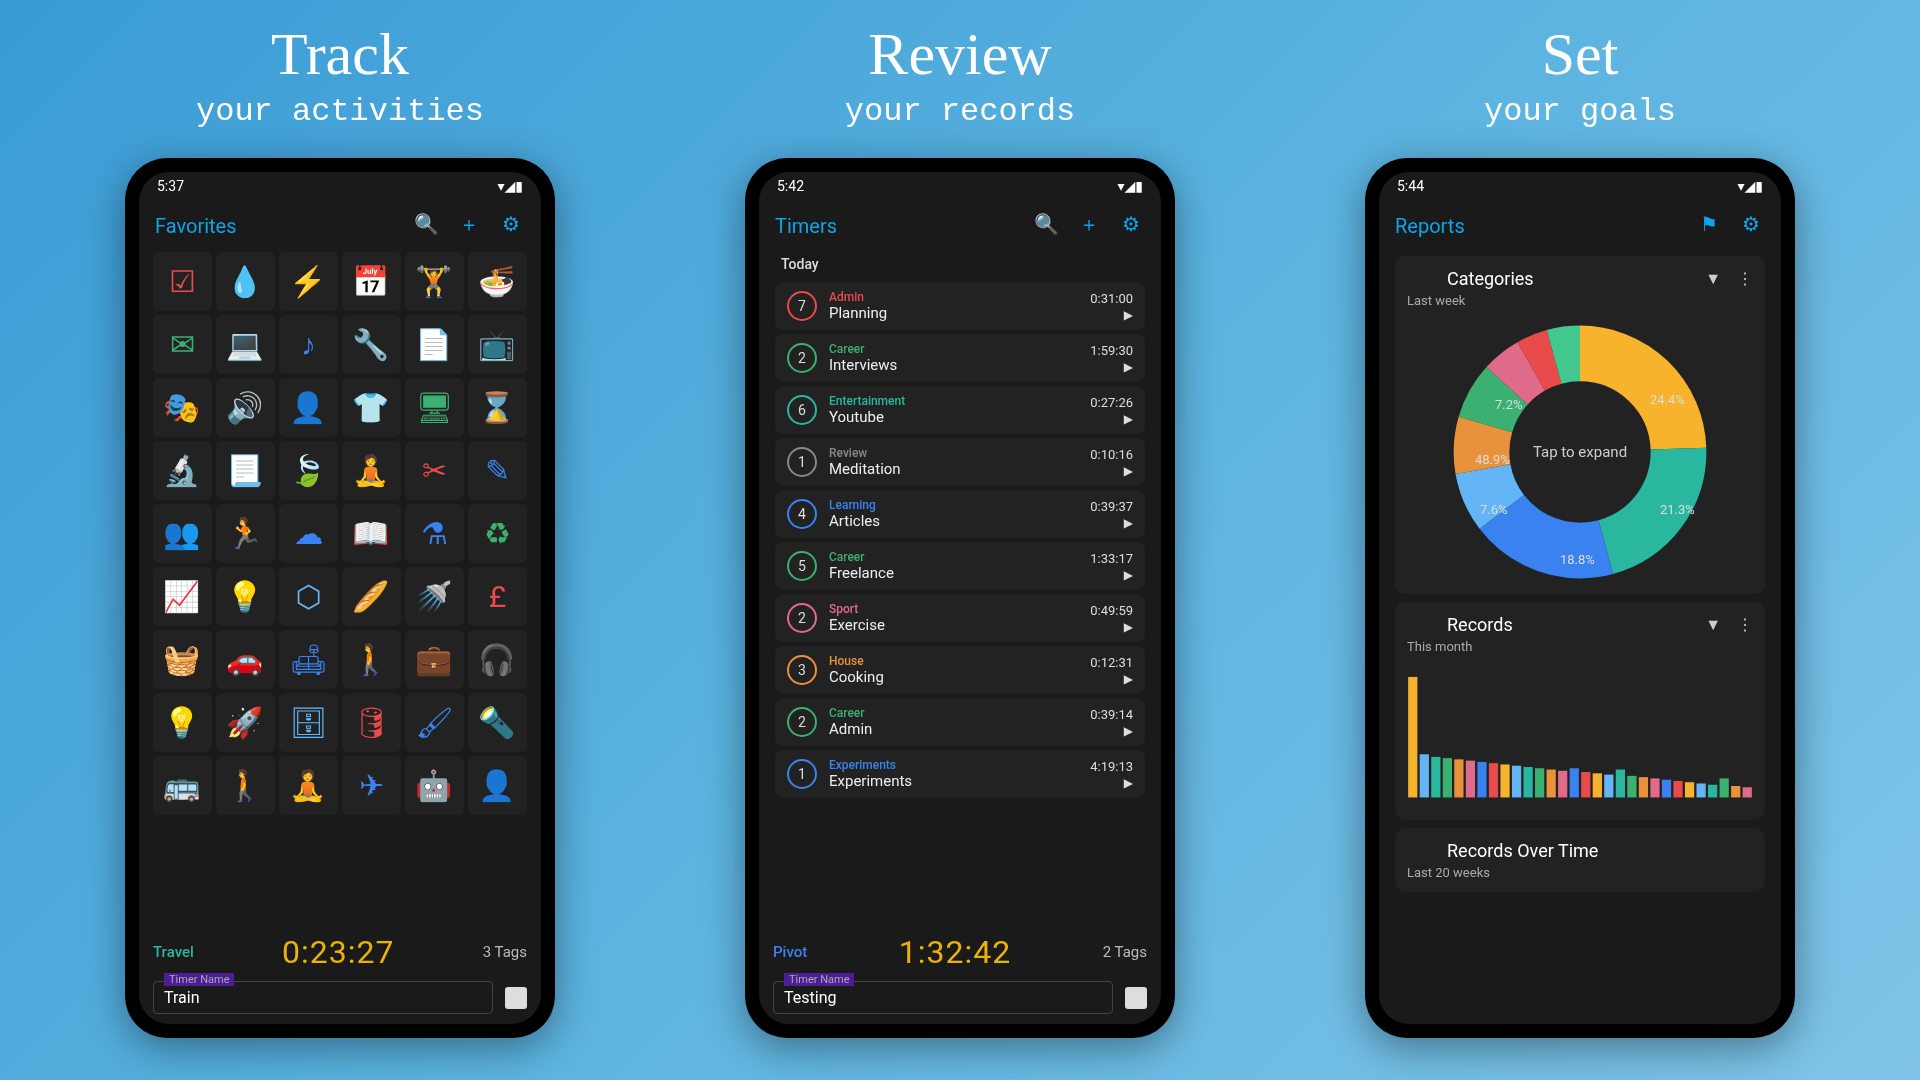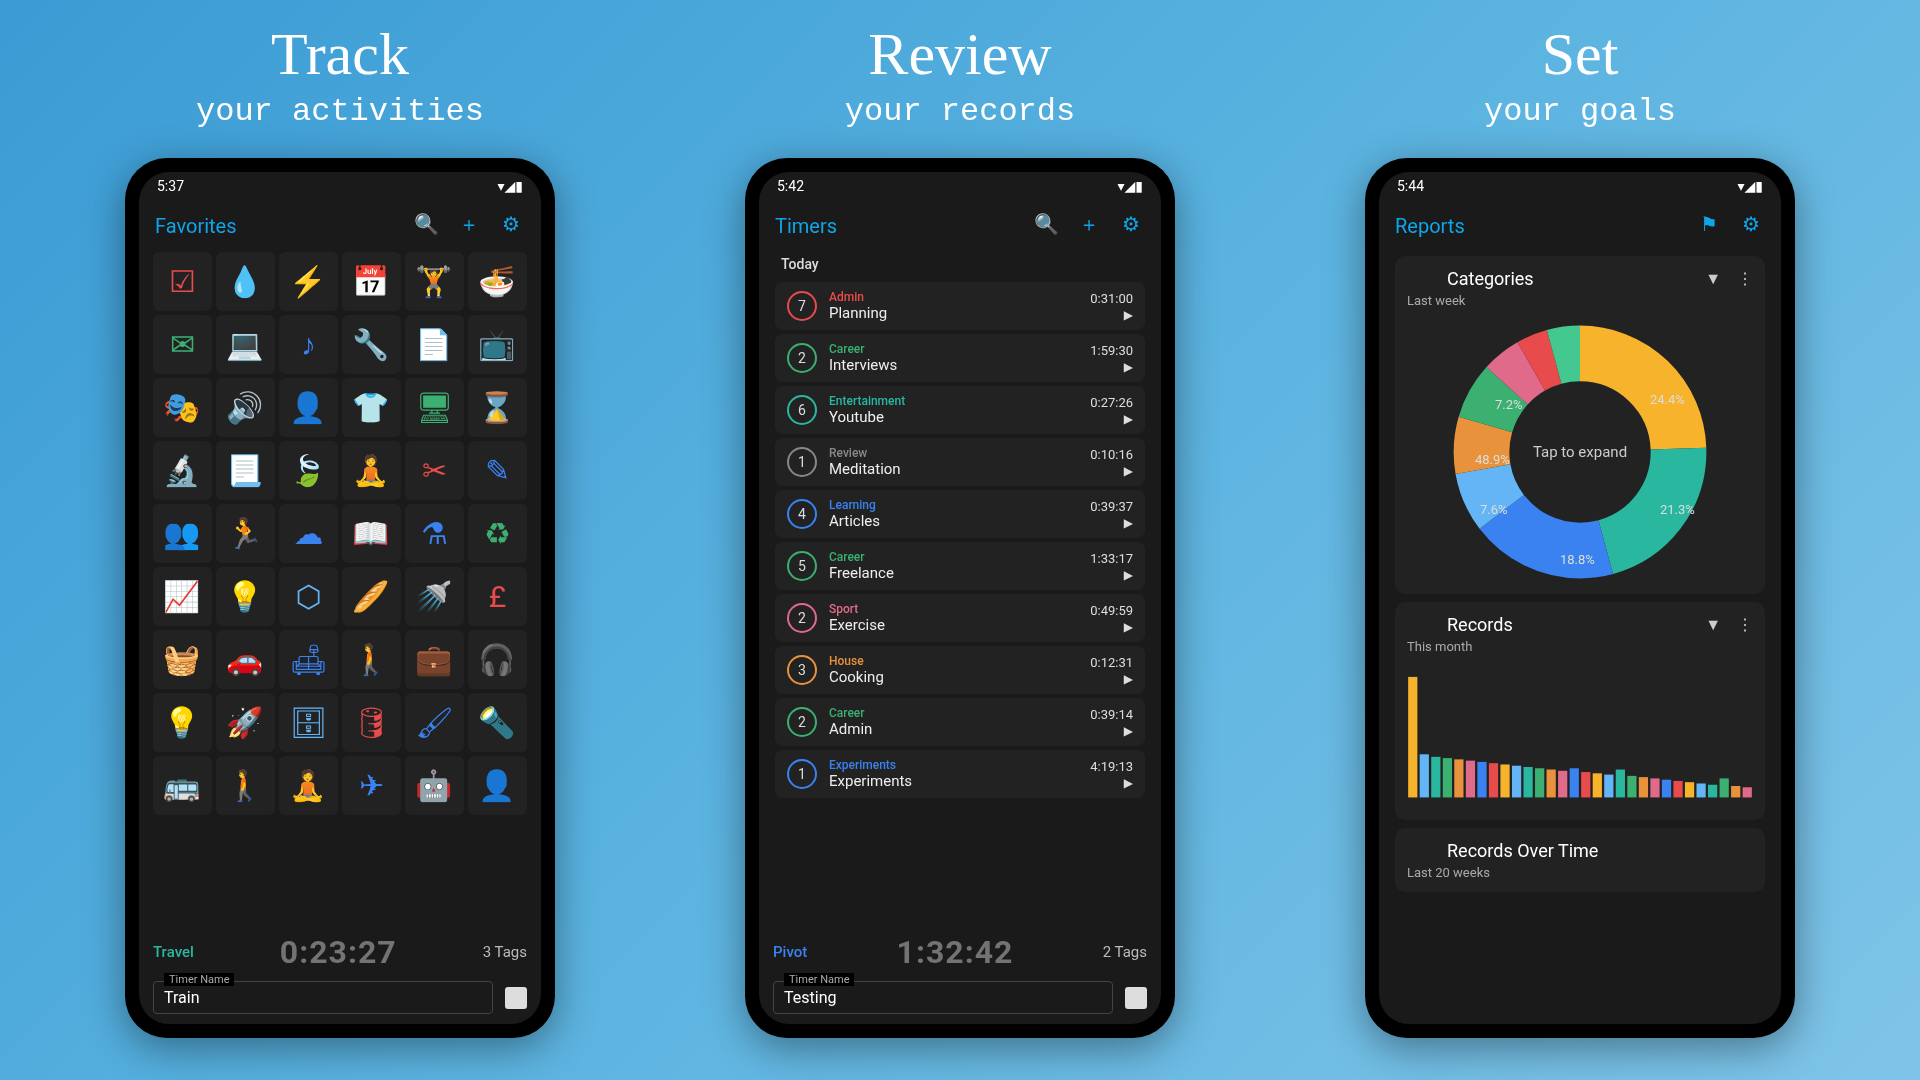--- a/index.html
+++ b/index.html
@@ -16,24 +16,24 @@
 .appbar .icn { width: 28px; height: 28px; display: flex; align-items: center; justify-content: center; margin-left: 14px; font-size: 20px; cursor: pointer; }
 .content { flex: 1; overflow: hidden; padding: 0 10px; }
 
 .grid { display: grid; grid-template-columns: repeat(6, 1fr); gap: 4px; padding: 4px; }
 .gcell { aspect-ratio: 1; background: #222; border-radius: 6px; display: flex; align-items: center; justify-content: center; font-size: 30px; }
 
 .timerbar { padding: 10px 14px; }
 .timertop { display: flex; justify-content: space-between; align-items: center; font-size: 15px; }
 .catlabel { color: #2ab7a0; font-weight: 500; }
 .tags { color: #bbb; }
-.bigtime { text-align: center; font-size: 32px; font-weight: 700; color: #737373; letter-spacing: 1px; }
+.bigtime { text-align: center; font-size: 32px; font-weight: 400; color: #eab308; letter-spacing: 1px; }
 .tn-wrap { margin-top: 10px; display: flex; align-items: center; gap: 12px; }
 .tn-field { flex: 1; border: 1px solid #444; border-radius: 4px; padding: 6px 10px; position: relative; }
-.tn-label { position: absolute; top: -9px; left: 10px; background: #000000; padding: 0 5px; font-size: 11px; color: #aaa; }
+.tn-label { position: absolute; top: -9px; left: 10px; background: #4c1d95; padding: 0 5px; font-size: 11px; color: #aaa; }
 .tn-input { background: transparent; border: none; color: #fff; font-size: 16px; width: 100%; outline: none; }
 .stopbtn { width: 22px; height: 22px; background: #ddd; border-radius: 3px; }
 
 .section-h { color: #ddd; font-size: 14px; font-weight: 500; padding: 8px 12px 6px; }
 .trow { background: #222; border-radius: 8px; margin: 4px 6px; padding: 8px 12px; display: flex; align-items: center; gap: 12px; }
 .badge { width: 30px; height: 30px; border: 2px solid; border-radius: 50%; display: flex; align-items: center; justify-content: center; font-size: 14px; color: #ddd; }
 .trow-main { flex: 1; }
 .trow-cat { font-size: 12px; font-weight: 500; }
 .trow-name { font-size: 15px; color: #eee; }
 .trow-right { text-align: right; }

